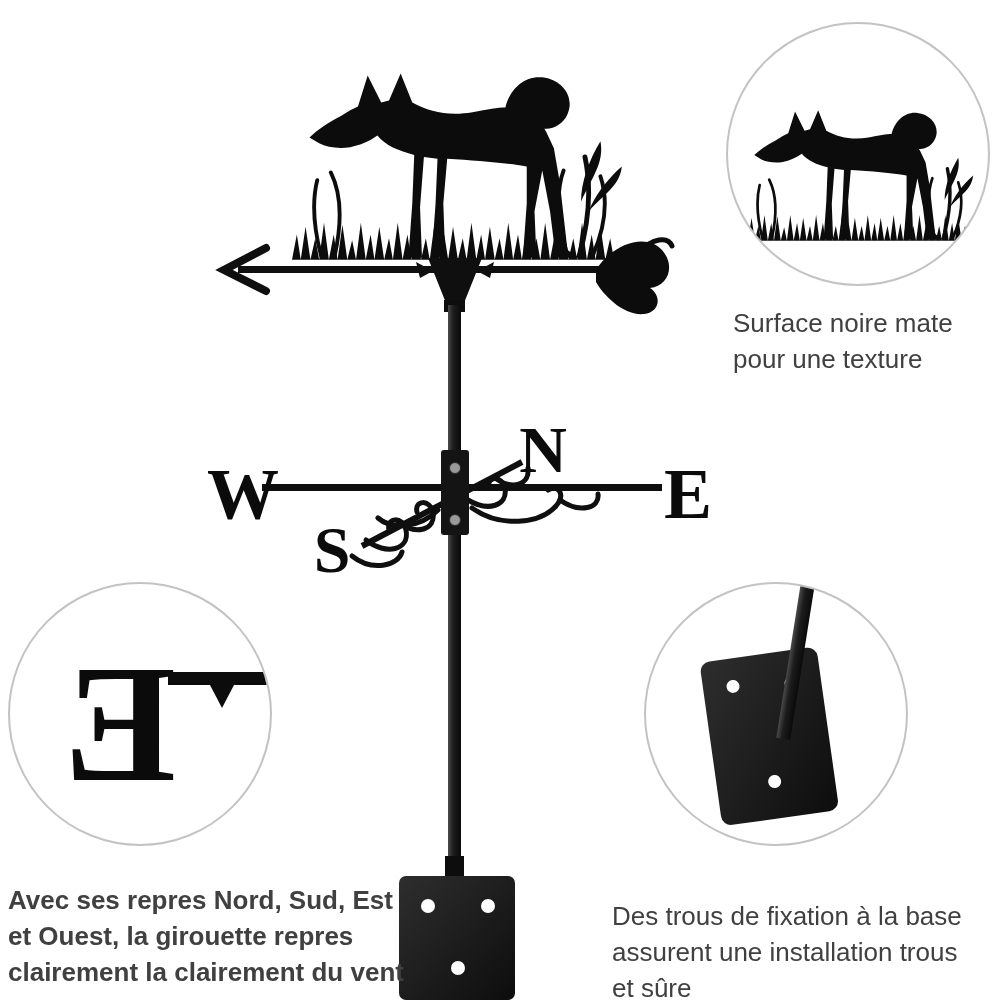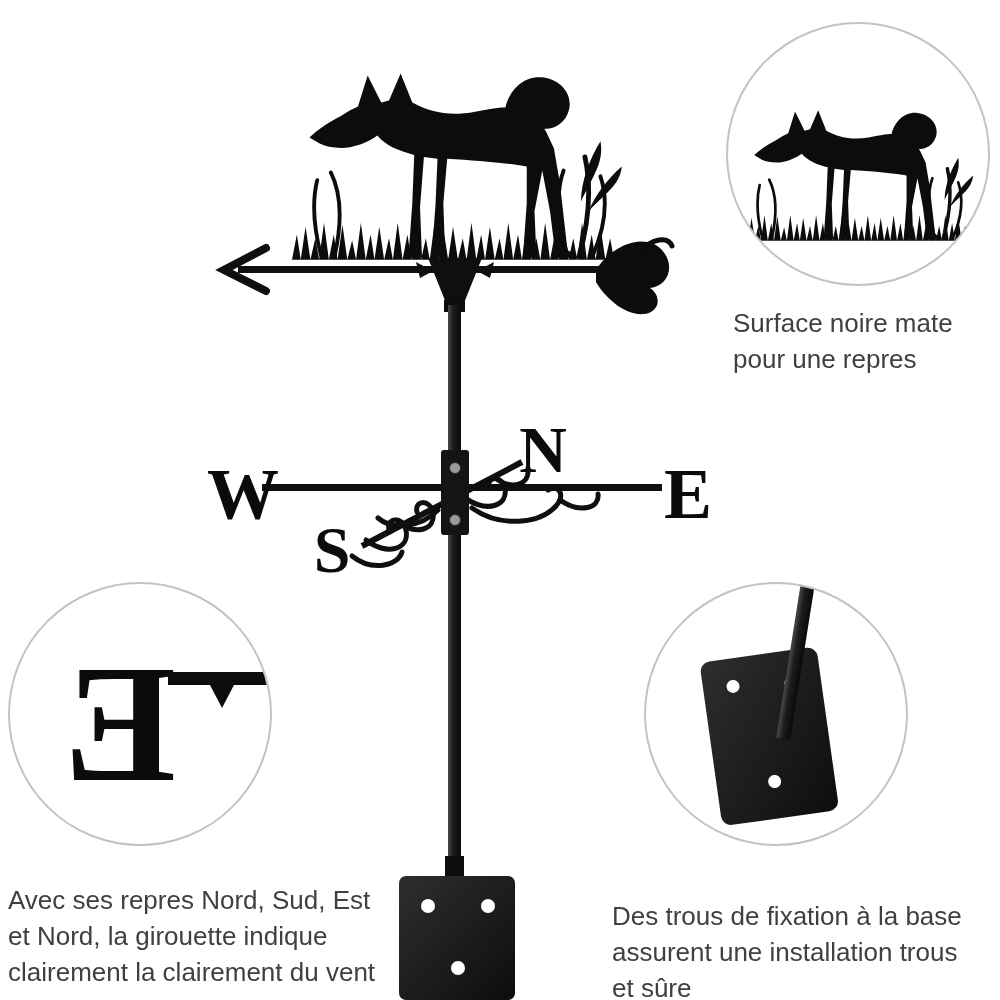--- a/index.html
+++ b/index.html
@@ -124,26 +124,26 @@
         <circle cx="122" cy="198" r="6.5" fill="#ffffff"></circle>
       </g>
       <g transform="rotate(9 138 150)">
         <rect x="131" y="-20" width="14" height="175" fill="url(#rodGrad)"></rect>
       </g>
     </svg>
   </div>
 
   <div class="annotation" style="left:733px;top:305px;">
     <div>Surface noire mate</div>
-    <div>pour une repres</div>
+    <div>pour une texture</div>
   </div>
 
-  <div class="annotation" style="left:8px;top:882px;">
+  <div class="annotation" style="left:8px;top:882px;font-weight:bold;">
     <div>Avec ses repres Nord, Sud, Est</div>
-    <div>et Nord, la girouette indique</div>
+    <div>et Ouest, la girouette repres</div>
     <div>clairement la clairement du vent</div>
   </div>
 
   <div class="annotation" style="left:612px;top:898px;">
     <div>Des trous de fixation à la base</div>
     <div>assurent une installation trous</div>
     <div>et sûre</div>
   </div>
 
 </div>

